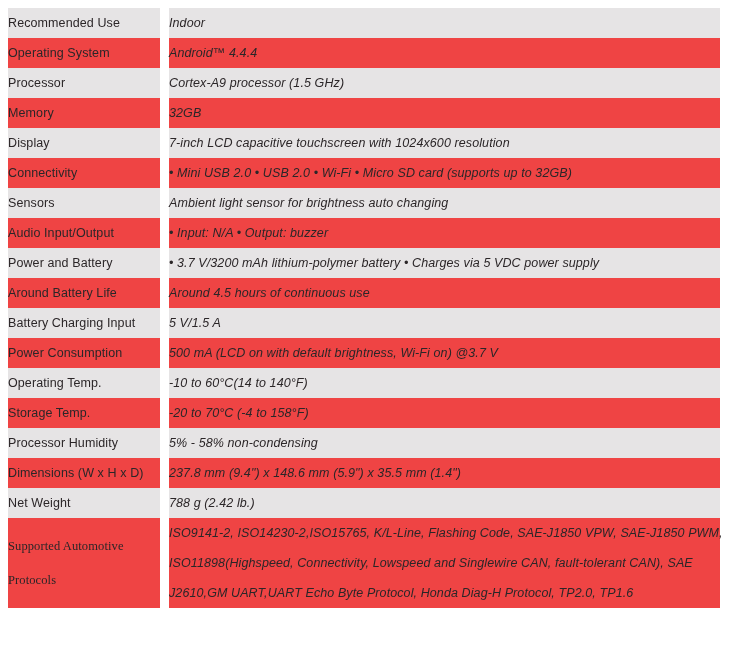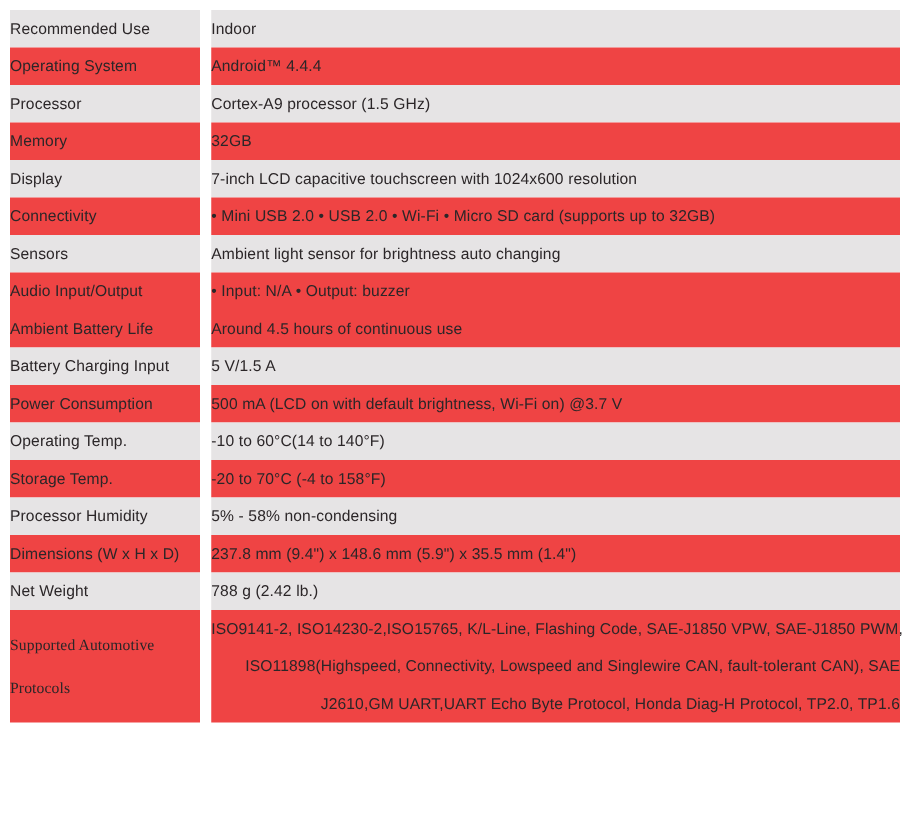--- a/index.html
+++ b/index.html
@@ -36,36 +36,36 @@
     box-sizing: border-box;
   }
   td.gap-cell {
     width: 9px;
     background: #ffffff !important;
     padding: 0;
   }
   td.value-cell {
     padding-left: 7px;
     box-sizing: border-box;
+    font-style: italic;
   }
   tr.shaded td.label-cell,
   tr.shaded td.value-cell {
     background: #e6e4e5;
   }
   tr.plain td.label-cell,
   tr.plain td.value-cell {
     background: #ef4444;
   }
   tr.tall td.label-cell,
   tr.tall td.value-cell {
     line-height: 34px;
   }
   .multi-line {
     display: block;
-    text-align: right;
   }
   .multi-line span.line {
     display: block;
     white-space: nowrap;
   }
   .label-stack {
     display: block;
     font-family: Liberation Serif, serif;
   }
   .label-stack span.line {
@@ -116,22 +116,27 @@
       <tr class="shaded">
         <td class="label-cell">Sensors</td>
         <td class="gap-cell"></td>
         <td class="value-cell">Ambient light sensor for brightness auto changing</td>
       </tr>
       <tr class="plain">
         <td class="label-cell">Audio Input/Output</td>
         <td class="gap-cell"></td>
         <td class="value-cell">• Input: N/A • Output: buzzer</td>
       </tr>
+      <tr class="shaded">
+        <td class="label-cell">Power and Battery</td>
+        <td class="gap-cell"></td>
+        <td class="value-cell">• 3.7 V/3200 mAh lithium-polymer battery • Charges via 5 VDC power supply</td>
+      </tr>
       <tr class="plain">
-        <td class="label-cell">Ambient Battery Life</td>
+        <td class="label-cell">Around Battery Life</td>
         <td class="gap-cell"></td>
         <td class="value-cell">Around 4.5 hours of continuous use</td>
       </tr>
       <tr class="shaded">
         <td class="label-cell">Battery Charging Input</td>
         <td class="gap-cell"></td>
         <td class="value-cell">5 V/1.5 A</td>
       </tr>
       <tr class="plain">
         <td class="label-cell">Power Consumption</td>

